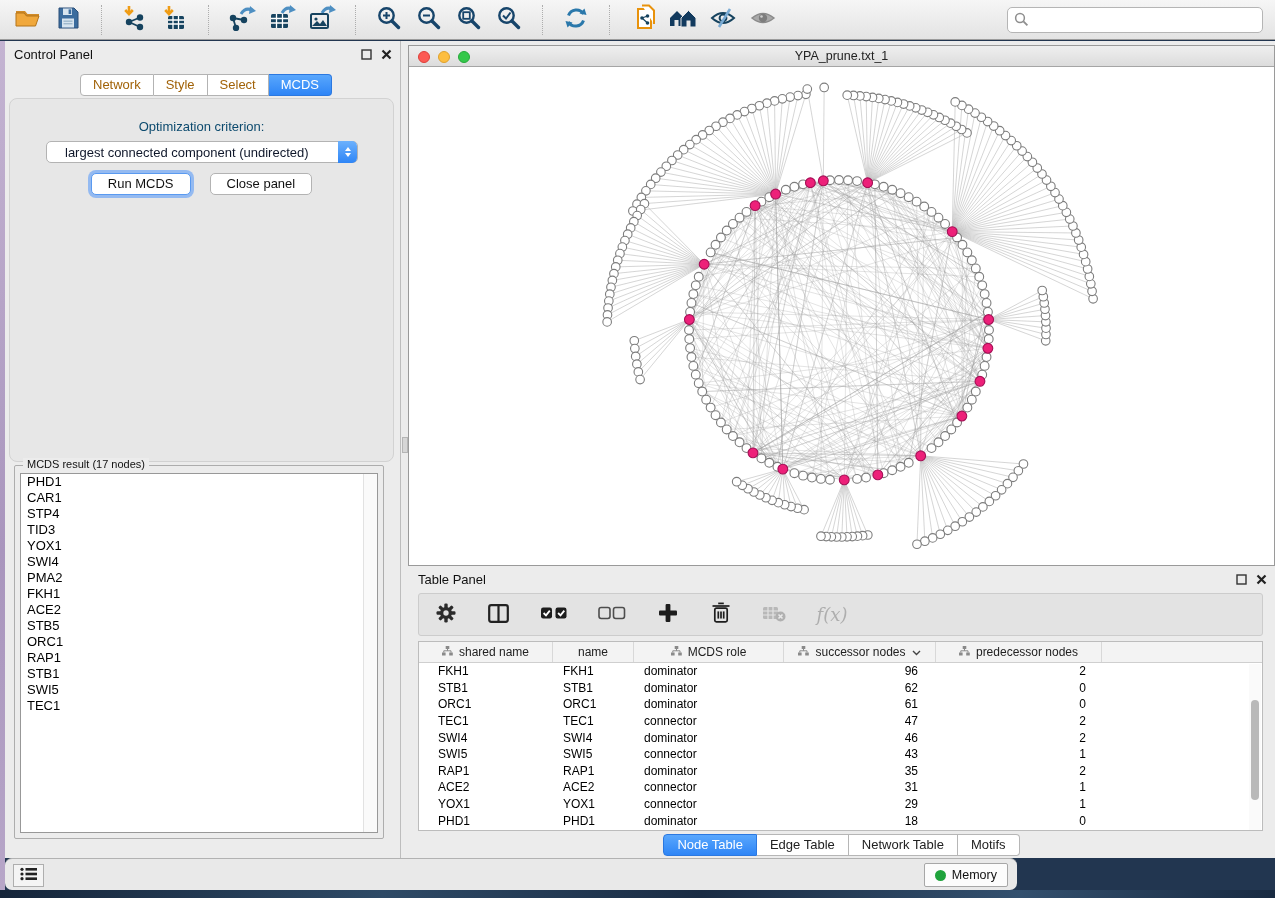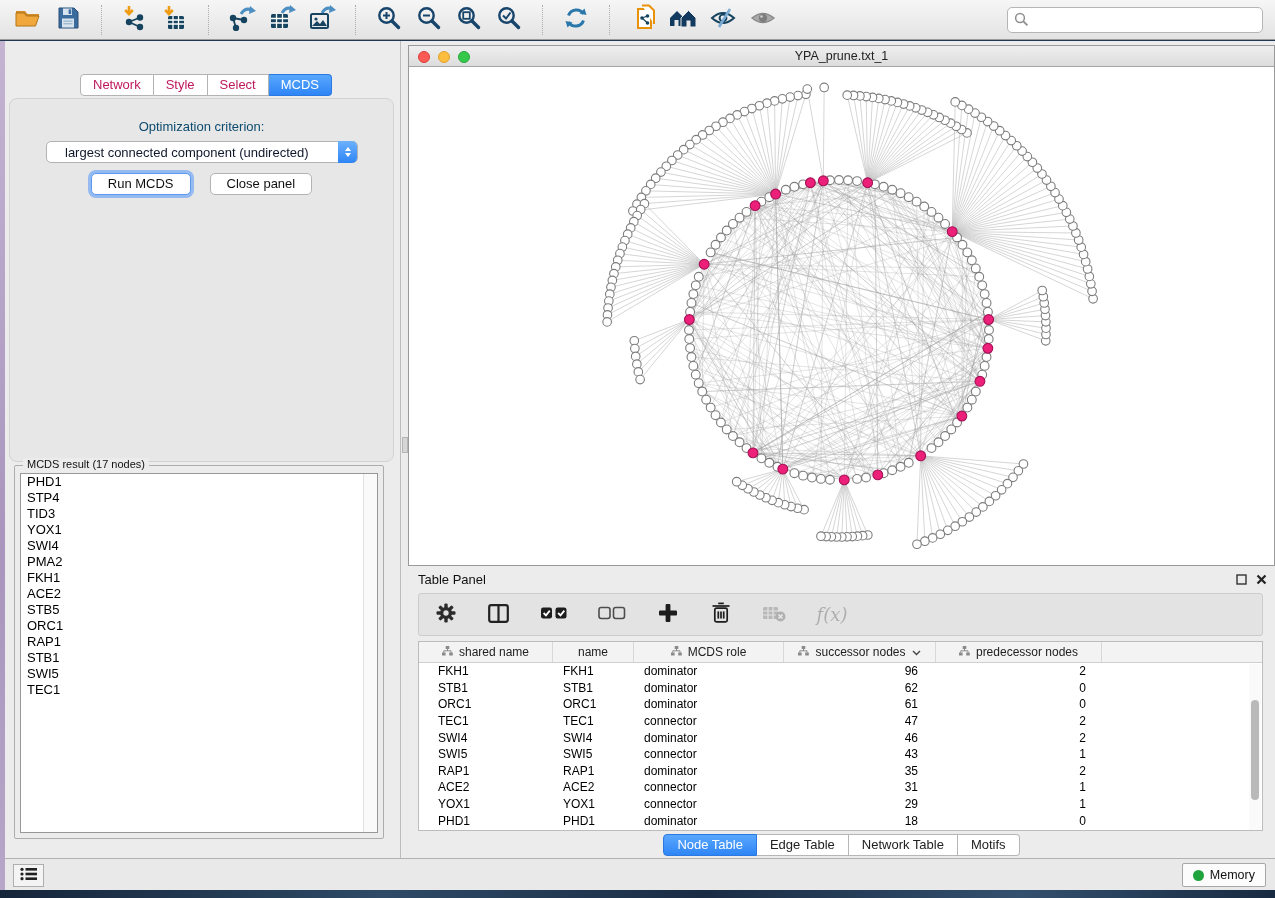--- a/index.html
+++ b/index.html
@@ -22,21 +22,21 @@
   .search-glass{position:absolute;left:7px;top:5px;}
   
   .app-main{position:absolute;left:5px;top:41px;width:1270px;height:817px;background:#ececec;}
   
   .control-panel{position:absolute;left:0;top:0;width:395px;height:817px;}
   .panel-header{position:absolute;left:0;top:0;width:100%;height:26px;}
   .panel-title{position:absolute;left:9px;top:6px;font-size:13px;color:#111;}
   .win-icons{position:absolute;right:8px;top:7px;display:flex;gap:9px;align-items:center;}
   .seg{position:absolute;left:75px;top:33px;display:flex;font-size:13px;}
   .seg .tab{background:#fff;border:1px solid #b3b3b3;border-left:none;height:20px;line-height:20px;
-       padding:0 12px;color:#be185d;}
+       padding:0 12px;color:#a16207;}
   .seg .tab:first-child{border-left:1px solid #b3b3b3;border-radius:4px 0 0 4px;}
   .seg .tab:last-child{border-radius:0 4px 4px 0;}
   .seg .tab.active{background:linear-gradient(#59a7fd,#2e85f6);border-color:#2b78e0;color:#fff;}
   .mcds-pane{position:absolute;left:4px;top:57px;width:383px;height:362px;background:#e7e7e7;
        border:1px solid #d2d2d2;border-radius:8px;}
   .opt-label{position:absolute;left:0;top:20px;width:100%;text-align:center;font-size:13px;color:#0c4a6e;}
   .select{position:absolute;left:36px;top:42px;width:312px;height:22px;background:#fff;
        border:1px solid #b3b3b3;border-radius:5px;box-sizing:border-box;font-size:13px;}
   .select .val{position:absolute;left:18px;top:3px;color:#0f172a;white-space:nowrap;}
   .select .cap{position:absolute;right:0;top:-1px;width:19px;height:22px;border-radius:0 5px 5px 0;
@@ -84,21 +84,21 @@
   .td.tc3{text-align:right;padding-right:18px}.td.tc4{text-align:right;padding-right:16px}
   .tscroll{position:absolute;right:1px;top:22px;width:12px;height:166px;background:#fafafa;}
   .tscroll .thumb{position:absolute;left:2px;top:36px;width:8px;height:100px;background:#b9b9b9;border-radius:4px;}
   .tab-strip{position:absolute;left:0;top:268px;width:100%;display:flex;justify-content:center;}
   .tab-strip .tab{background:#fff;border:1px solid #b6b6b6;border-left:none;height:20px;line-height:20px;
        padding:0 13px;font-size:13px;color:#222;}
   .tab-strip .tab:first-child{border-left:1px solid #b6b6b6;border-radius:4px 0 0 4px;}
   .tab-strip .tab:last-child{border-radius:0 4px 4px 0;}
   .tab-strip .tab.active{background:linear-gradient(#59a7fd,#2e85f6);border-color:#2b78e0;color:#fff;}
   
-  .status-bar{position:absolute;left:5px;top:858px;width:1270px;height:32px;background:#e9e9e9;border-top:1px solid #b2b2b2;box-sizing:border-box;}
+  .status-bar{position:absolute;left:5px;top:858px;width:1012px;height:32px;background:#e9e9e9;border-top:1px solid #b2b2b2;box-sizing:border-box;border-radius:7px;}
   .list-btn{position:absolute;left:8px;top:5px;width:29px;height:21px;background:#f4f4f4;border:1px solid #aeaeae;
        display:flex;align-items:center;justify-content:center;}
   .mem-btn{position:absolute;right:9px;top:4px;height:22px;background:#fcfcfc;border:1px solid #a7a7a7;border-radius:2px;
        display:flex;align-items:center;gap:6px;padding:0 10px;font-size:12.5px;color:#111;}
   .mem-dot{width:11px;height:11px;border-radius:50%;background:#1fa33c;}
 </style>
 </head>
 <body>
 
 <div class="toolbar">
@@ -298,20 +298,35 @@
     <input type="text" placeholder="" style="">
   </div>
 </div>
 
 <div class="desktop-left"></div>
 <div class="desktop-bottom"></div>
 
 <div class="app-main">
 
   <div class="control-panel">
+    <div class="panel-header">
+      <span class="panel-title">Control Panel</span>
+      <span class="win-icons">
+        <span>
+          <svg width="11" height="11" viewBox="0 0 11 11">
+              <rect x="1" y="1" width="9" height="9" fill="none" stroke="#333" stroke-width="1.4"></rect>
+            </svg>
+        </span>
+        <span>
+          <svg width="11" height="11" viewBox="0 0 11 11">
+              <path d="M1.5 1.5 L9.5 9.5 M9.5 1.5 L1.5 9.5" stroke="#222" stroke-width="2.2"></path>
+            </svg>
+        </span>
+      </span>
+    </div>
 
     <div class="seg">
       <span class="tab">Network</span>
       <span class="tab">Style</span>
       <span class="tab">Select</span>
       <span class="tab active">MCDS</span>
     </div>
 
     <div class="mcds-pane">
       <div class="opt-label">Optimization criterion:</div>
@@ -326,20 +341,21 @@
         <button class="mac-btn focus">Run MCDS</button>
         <button class="mac-btn">Close panel</button>
       </div>
     </div>
 
     <div class="fieldset">
       <span class="legend">MCDS result (17 nodes)</span>
       <div class="listbox">
         <div id="mcds-items">
             <div class="mcds-item">PHD1</div>
+            <div class="mcds-item">CAR1</div>
             <div class="mcds-item">STP4</div>
             <div class="mcds-item">TID3</div>
             <div class="mcds-item">YOX1</div>
             <div class="mcds-item">SWI4</div>
             <div class="mcds-item">PMA2</div>
             <div class="mcds-item">FKH1</div>
             <div class="mcds-item">ACE2</div>
             <div class="mcds-item">STB5</div>
             <div class="mcds-item">ORC1</div>
             <div class="mcds-item">RAP1</div>

